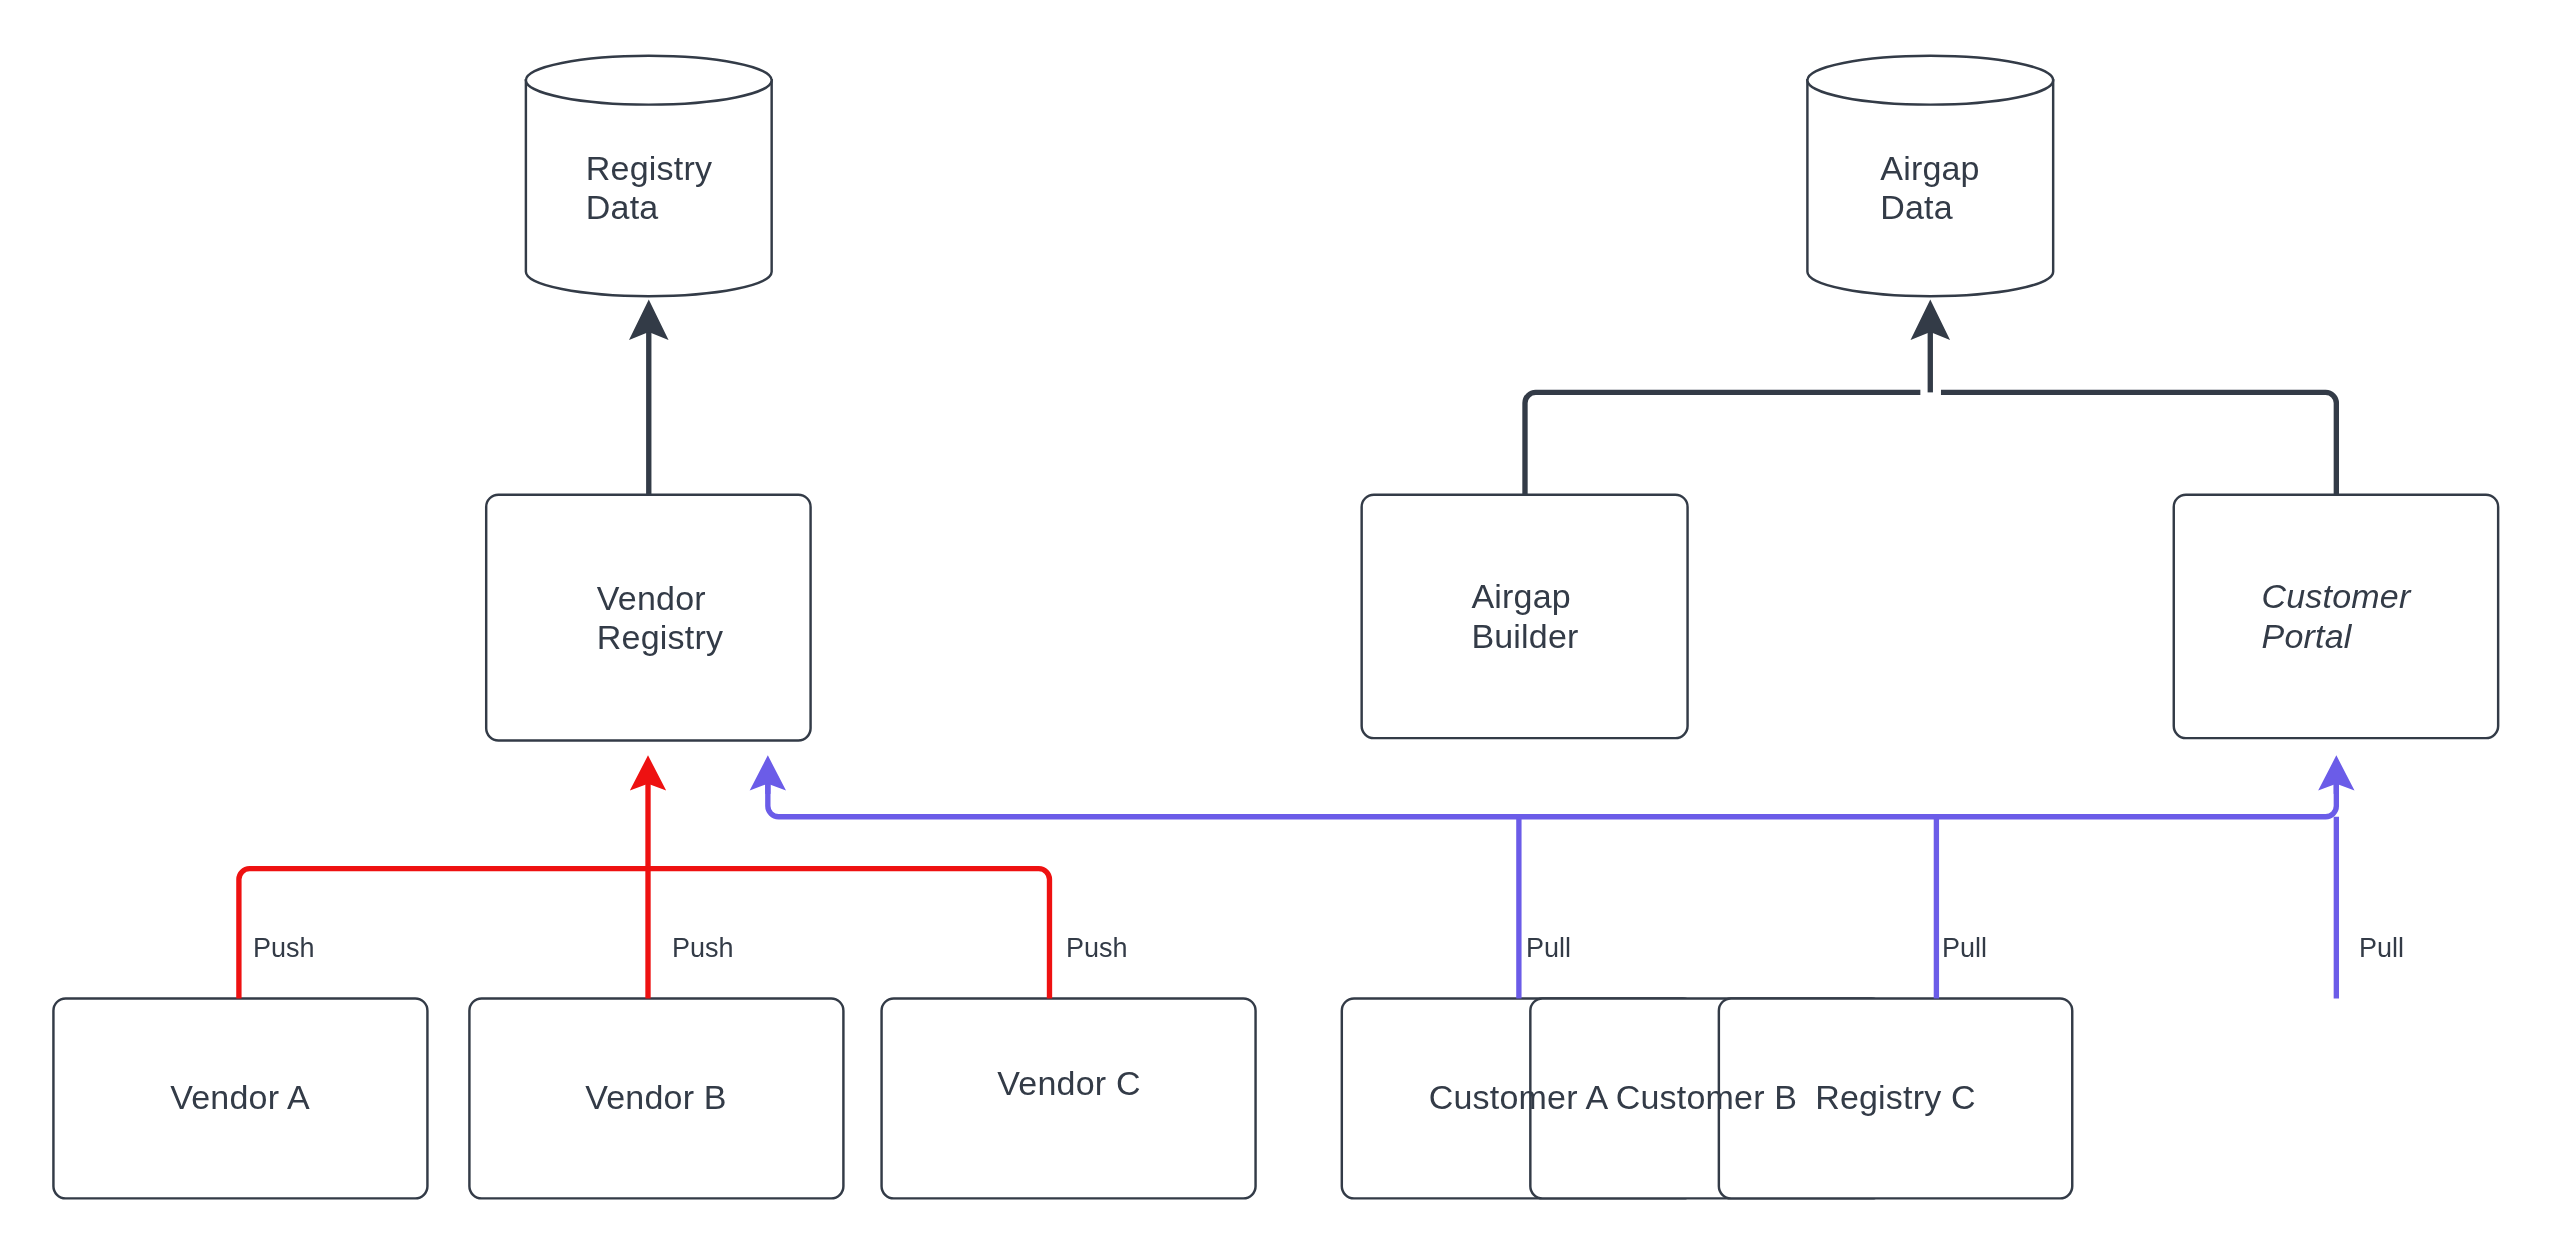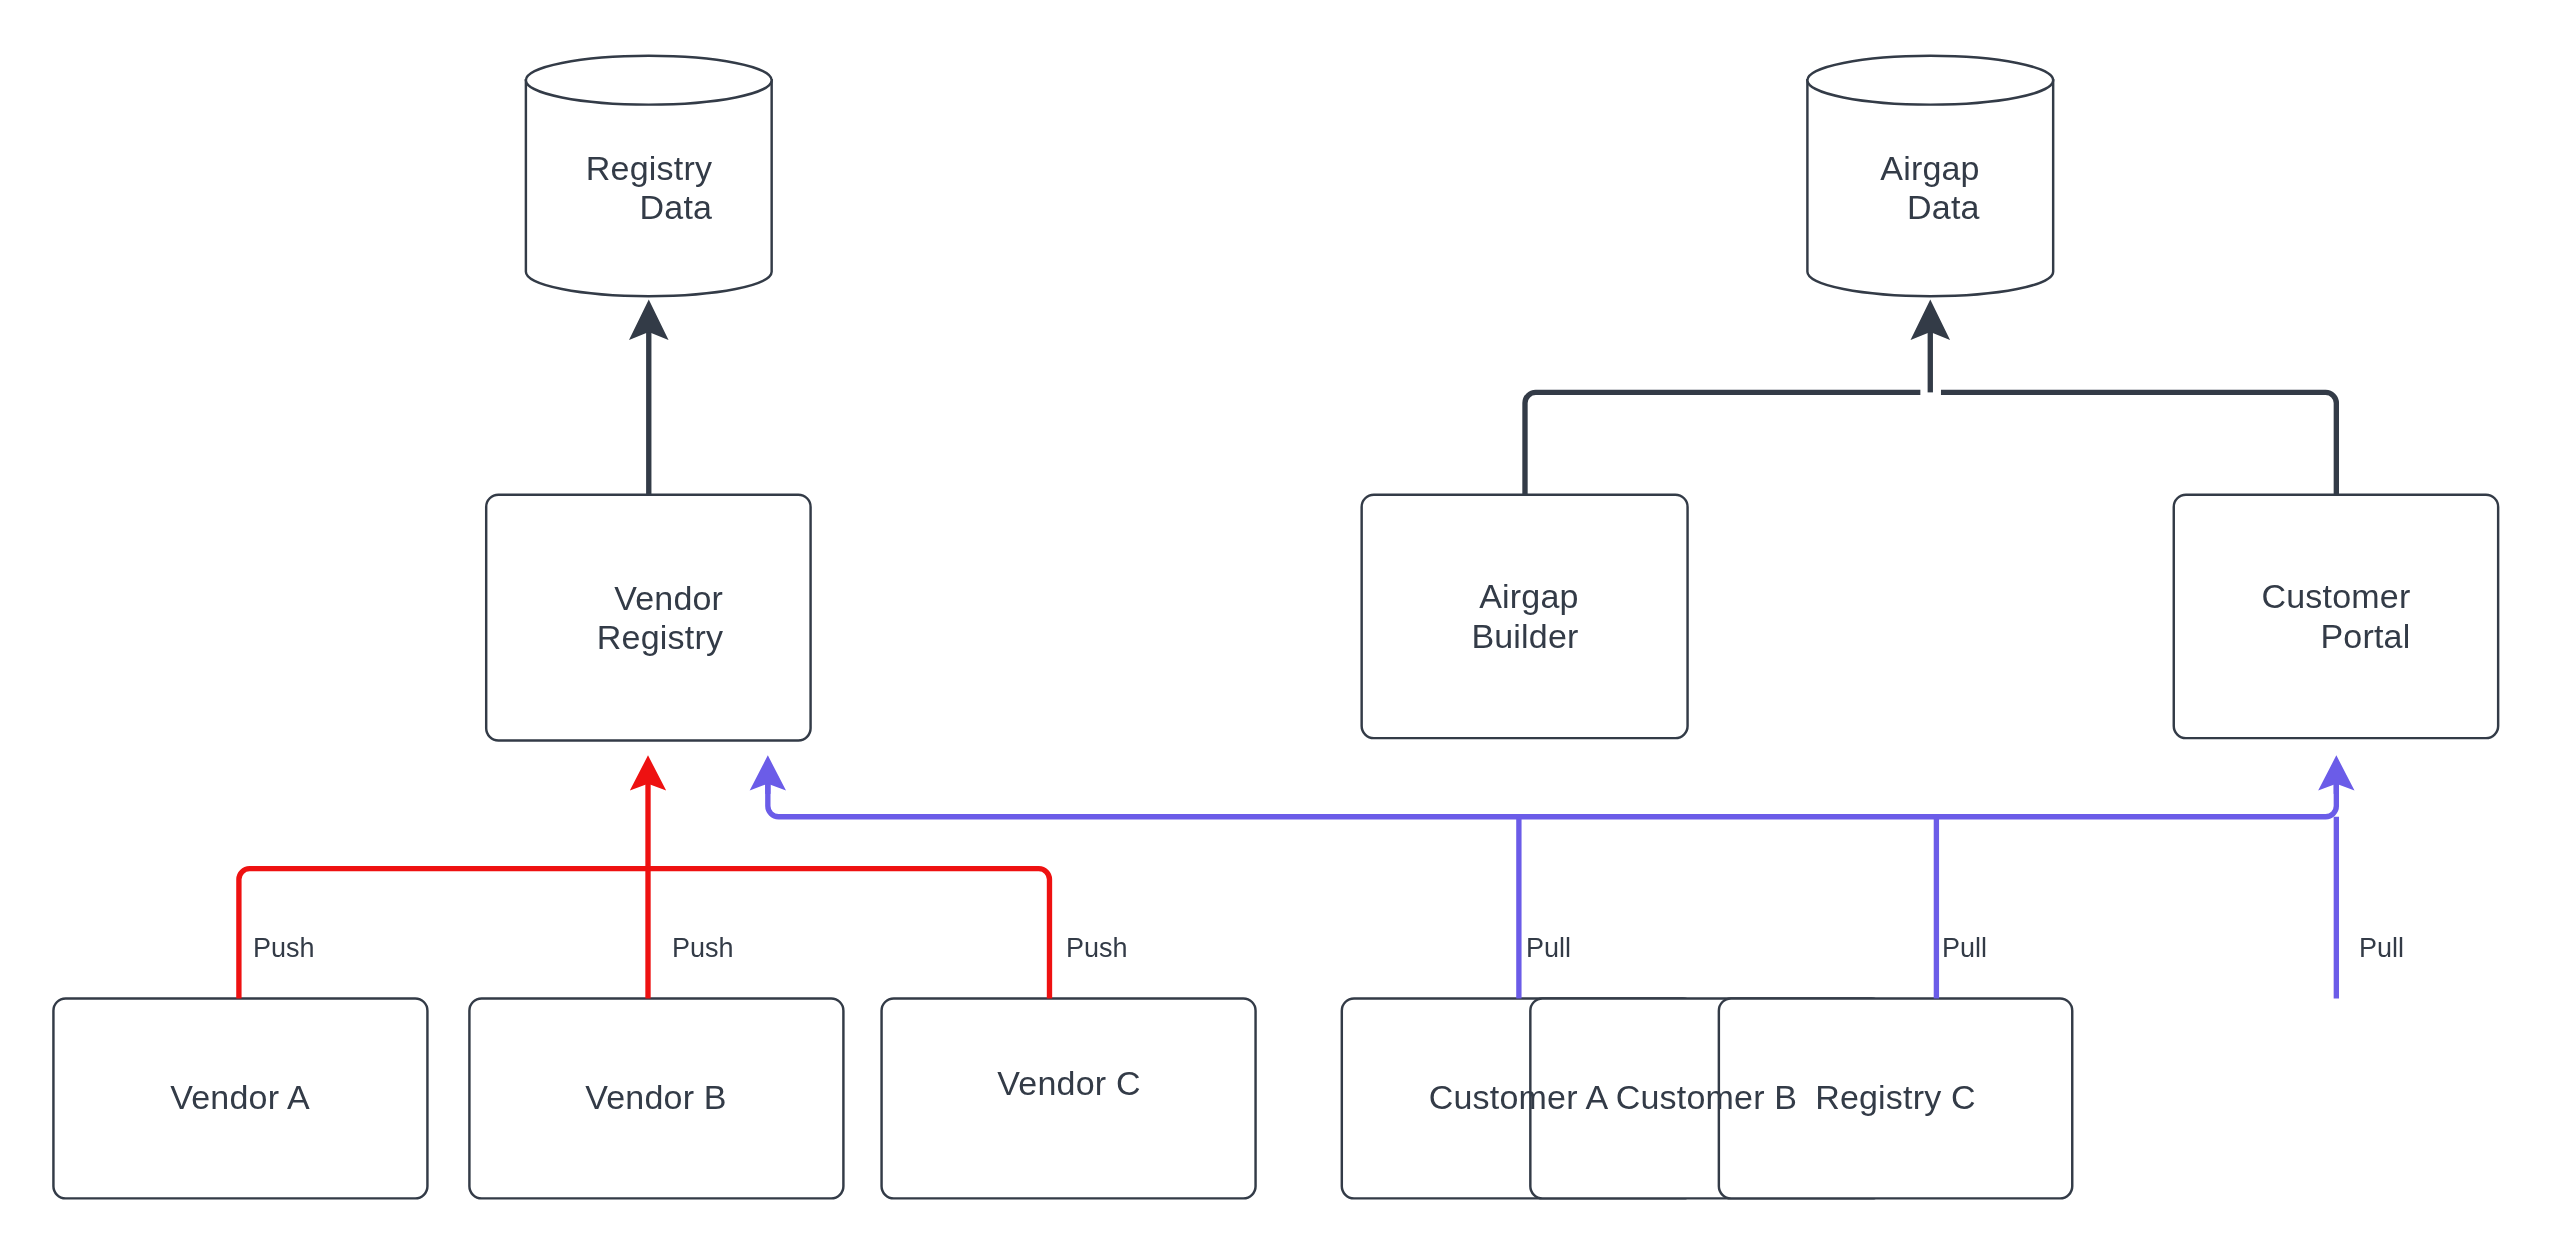--- a/index.html
+++ b/index.html
@@ -26,21 +26,21 @@
     top: 0;
     width: 2576px;
     height: 1258px;
   }
   .node-label {
     position: absolute;
     display: flex;
     flex-direction: column;
     align-items: center;
     justify-content: center;
-    text-align: right;
+    text-align: left;
     color: #333b47;
     font-family: "Liberation Sans", sans-serif;
     font-size: 34px;
     line-height: 1.16;
     letter-spacing: 0.2px;
     pointer-events: none;
     white-space: pre-line;
   }
   .edge-label {
     position: absolute;
@@ -120,21 +120,21 @@
 
   <div class="node-label" style="left:1807px; top:80px; width:246px; height:216px;">Airgap
 Data</div>
 
   <div class="node-label" style="left:486px; top:495px; width:324px; height:246px;padding-left:12px;">Vendor
 Registry</div>
 
   <div class="node-label" style="left:1362px; top:495px; width:326px; height:243px;">Airgap
 Builder</div>
 
-  <div class="node-label" style="left:2174px; top:495px; width:324px; height:243px;">Customer
+  <div class="node-label" style="left:2174px; top:495px; width:324px; height:243px;font-style:italic;">Customer
 Portal</div>
 
   <div class="node-label" style="left:53px; top:998px; width:374px; height:200px;">Vendor A</div>
 
   <div class="node-label" style="left:469px; top:998px; width:374px; height:200px;">Vendor B</div>
 
   <div class="node-label" style="left:882px; top:998px; width:374px; height:172px;">Vendor C</div>
 
   <div class="node-label" style="left:1342px; top:998px; width:353px; height:200px;">Customer A</div>
 

